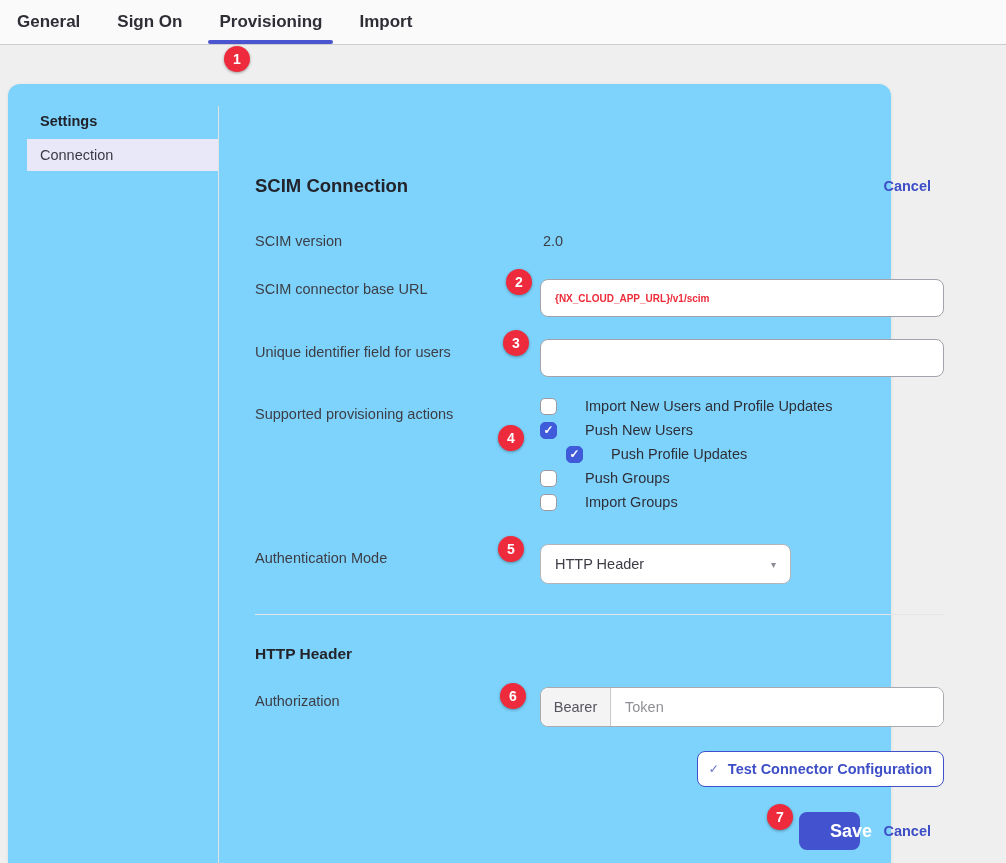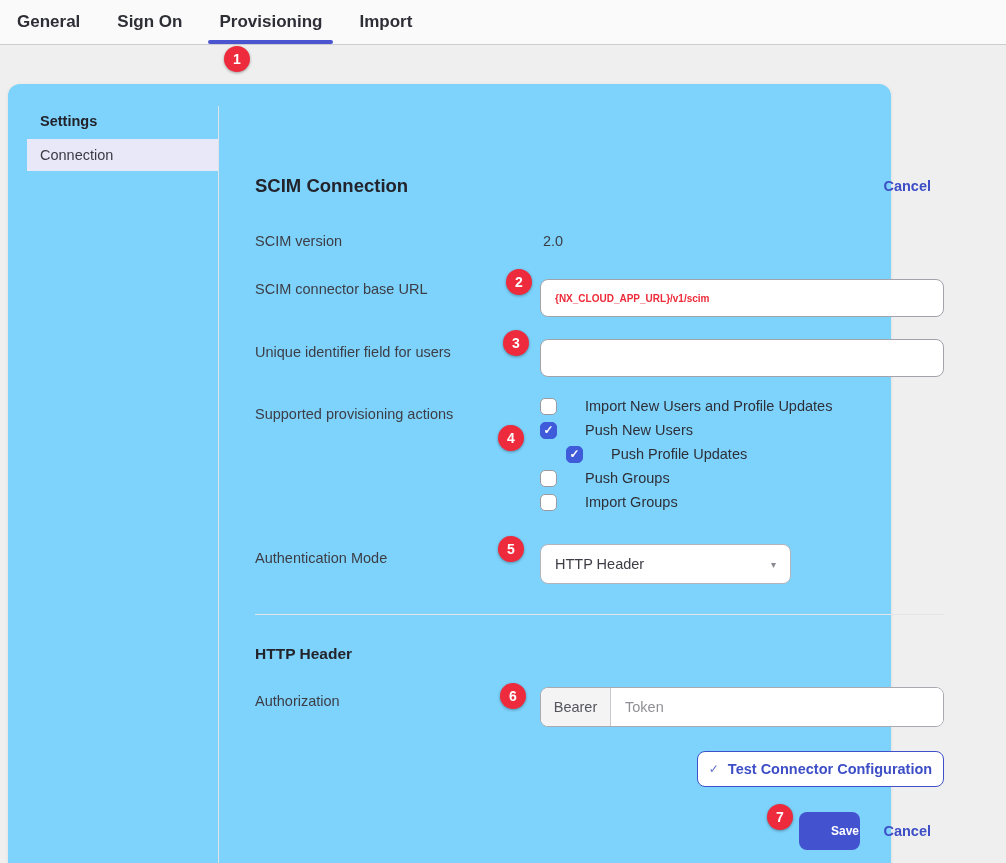--- a/index.html
+++ b/index.html
@@ -112,21 +112,21 @@
   .btn-outline {
     position:absolute; right:0; width:247px; height:36px;
     background:#fff; border:1.5px solid #3f51c9; border-radius:8px;
     display:flex; align-items:center; justify-content:center; gap:9px;
     color:#3d4ec6; font-size:14.5px; font-weight:700; cursor:pointer;
   }
   .btn-outline .check-ico { color:#6272cc; font-size:12px; font-weight:400; }
   .btn-primary {
     position:absolute; left:544px; width:61px; height:38px;
     background:#4353cf; border:none; border-radius:8px;
-    color:#fff; font-size:12px; font-weight:700; cursor:pointer;
+    color:#fff; font-size:18px; font-weight:700; cursor:pointer;
     font-family:"Liberation Sans", sans-serif;
     padding-left:31px;
   }
 
   
   .badge {
     position:absolute; width:26px; height:26px; border-radius:50%;
     background:#ee2b3c; color:#fff; font-size:14px; font-weight:700;
     display:flex; align-items:center; justify-content:center;
     box-shadow:0 1px 3px rgba(0,0,0,0.35); z-index:10;

